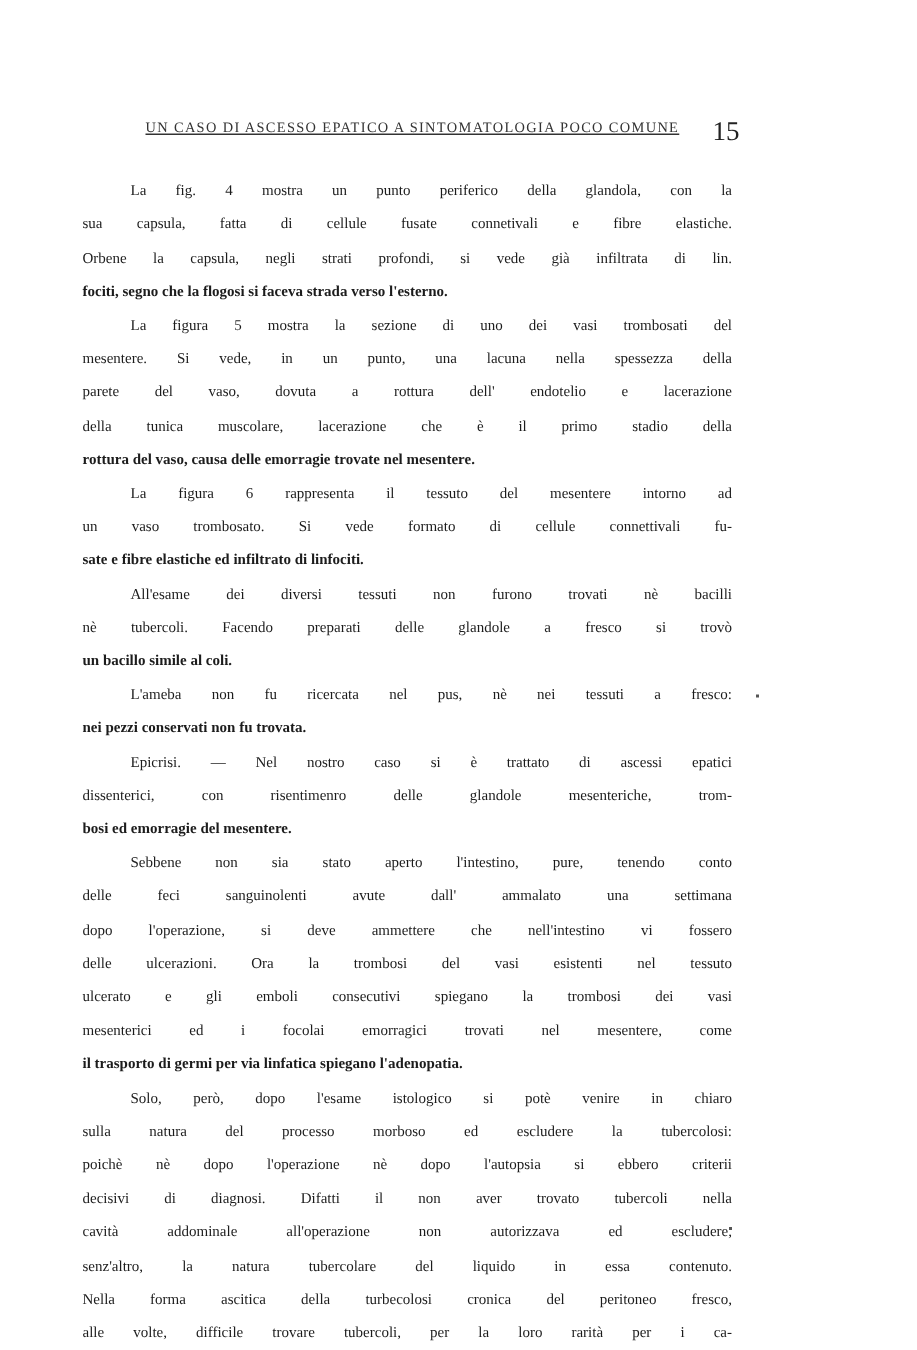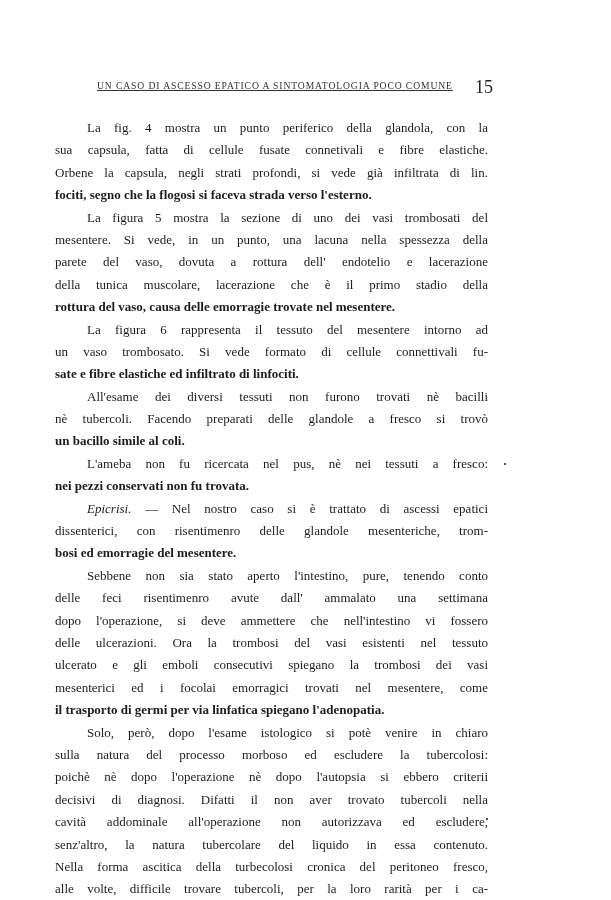--- a/index.html
+++ b/index.html
@@ -1,24 +1,24 @@
 <!DOCTYPE html>
 <html><head>
 <meta charset="utf-8">
 <style>
   html, body { margin:0; padding:0; background:#ffffff; }
   body { width:611px; height:900px; position:relative; overflow:hidden; }
   .page { position:absolute; left:0; top:0; width:611px; height:900px; background:#ffffff; color:#1a1a1a; }
   .header { position:absolute; top:80px; left:97px; width:392px; font-family:"Liberation Serif", serif; font-size:9.6px; letter-spacing:0.9px; color:#333; white-space:nowrap;text-decoration:underline; }
   .header .pno { position:absolute; right:-4px; top:-3px; font-size:18px; letter-spacing:0; color:#222; }
-  .body { position:absolute; top:117px; left:55px; width:433px; font-family:"Liberation Serif", serif; font-size:13px; line-height:22.4px; color:#1c1c1c; }
+  .body { position:absolute; top:117px; left:55px; width:433px; font-family:"Liberation Serif", serif; font-size:10px; line-height:22.4px; color:#1c1c1c; }
   .line { display:block; white-space:nowrap; text-align:justify; text-align-last:justify; height:22.4px; }
   .line.last { text-align-last:left;font-weight:bold; }
   .line.indent { padding-left:32px; }
-  .it { font-style:italic; }
+  .it { }
   .speck { position:absolute; width:2px; height:2px; background:#555; }
 </style>
 </head>
 <body>
 
 <div class="page">
   <div class="header">
     <span>UN CASO DI ASCESSO EPATICO A SINTOMATOLOGIA POCO COMUNE</span>
     <span class="pno">15</span>
   </div>
@@ -38,21 +38,21 @@
       <span class="line last"><span>sate e fibre elastiche ed infiltrato di linfociti.</span></span>
       <span class="line indent"><span>All'esame dei diversi tessuti non furono trovati nè bacilli</span></span>
       <span class="line"><span>nè tubercoli. Facendo preparati delle glandole a fresco si trovò</span></span>
       <span class="line last"><span>un bacillo simile al coli.</span></span>
       <span class="line indent"><span>L'ameba non fu ricercata nel pus, nè nei tessuti a fresco:</span></span>
       <span class="line last"><span>nei pezzi conservati non fu trovata.</span></span>
       <span class="line indent"><span class="it">Epicrisi.</span><span> — Nel nostro caso si è trattato di ascessi epatici</span></span>
       <span class="line"><span>dissenterici, con risentimenro delle glandole mesenteriche, trom-</span></span>
       <span class="line last"><span>bosi ed emorragie del mesentere.</span></span>
       <span class="line indent"><span>Sebbene non sia stato aperto l'intestino, pure, tenendo conto</span></span>
-      <span class="line"><span>delle  feci risentimenro avute dall' ammalato  una  settimana</span></span>
+      <span class="line"><span>delle  feci sanguinolenti avute dall' ammalato  una  settimana</span></span>
       <span class="line"><span>dopo l'operazione, si deve ammettere che nell'intestino vi fossero</span></span>
       <span class="line"><span>delle ulcerazioni. Ora la trombosi del vasi esistenti  nel tessuto</span></span>
       <span class="line"><span>ulcerato e gli emboli consecutivi spiegano la trombosi dei vasi</span></span>
       <span class="line"><span>mesenterici ed i focolai emorragici trovati nel mesentere, come</span></span>
       <span class="line last"><span>il trasporto di germi per via linfatica spiegano l'adenopatia.</span></span>
       <span class="line indent"><span>Solo, però, dopo l'esame istologico si potè venire in chiaro</span></span>
       <span class="line"><span>sulla natura del processo morboso ed escludere la tubercolosi:</span></span>
       <span class="line"><span>poichè nè dopo l'operazione nè dopo l'autopsia si ebbero criterii</span></span>
       <span class="line"><span>decisivi di diagnosi. Difatti il non aver trovato tubercoli nella</span></span>
       <span class="line"><span>cavità addominale all'operazione non autorizzava ed escludere,</span></span>

